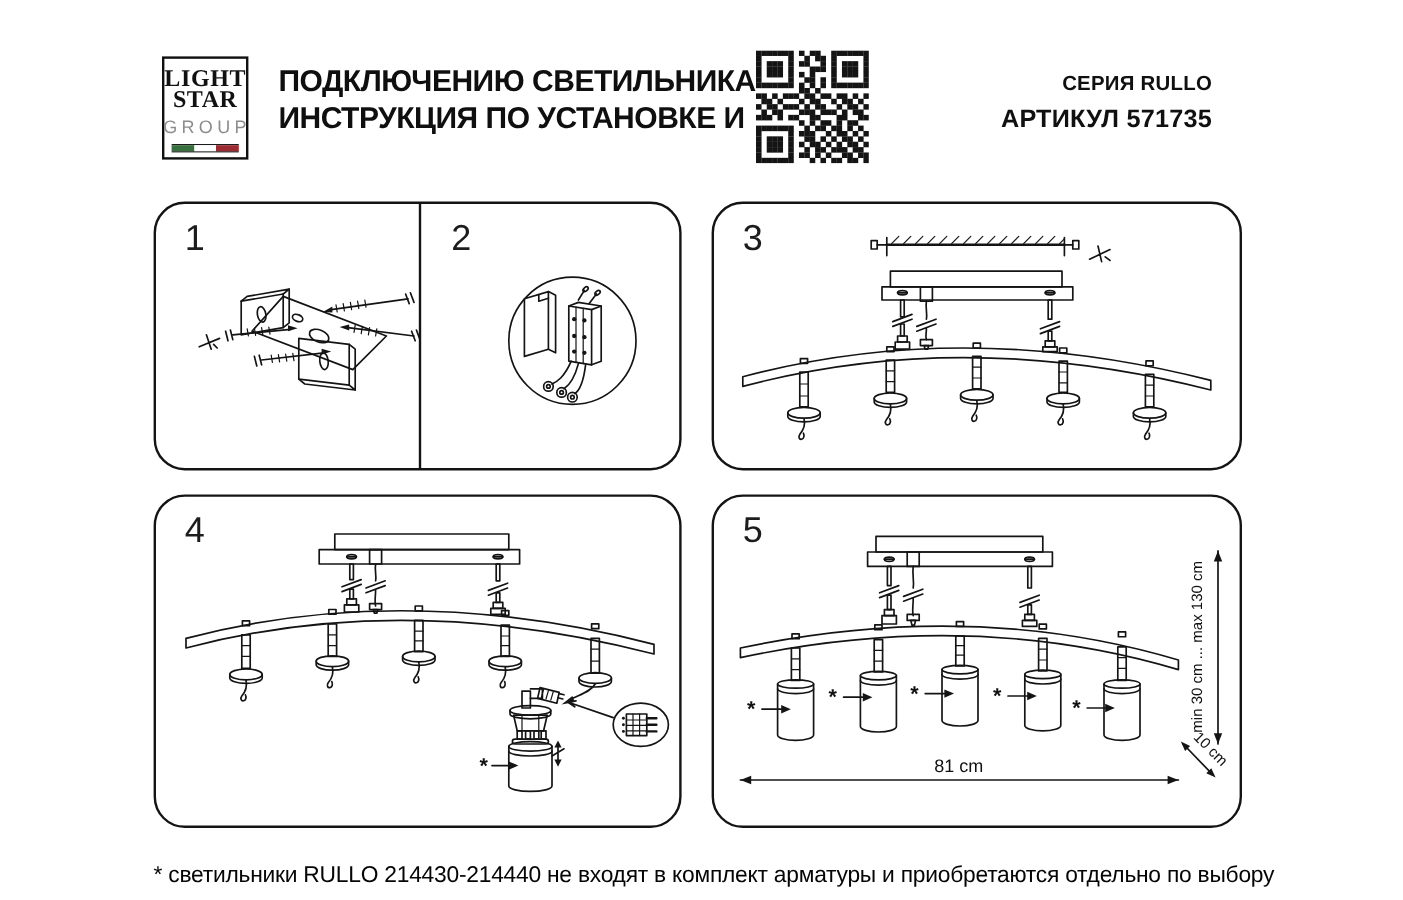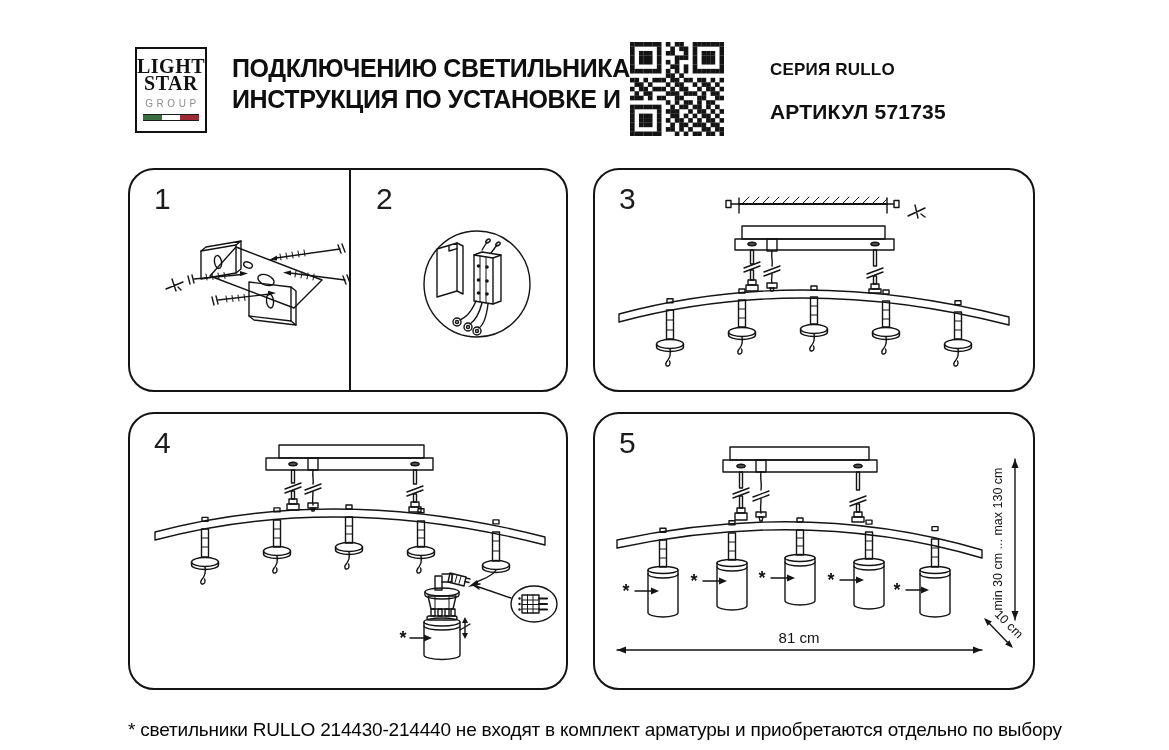--- a/index.html
+++ b/index.html
@@ -2,32 +2,32 @@
 <html><head>
 <meta charset="utf-8">
 <style>
   html,body{margin:0;padding:0;background:#fff;}
   .page{position:relative;width:1169px;height:750px;background:#ffffff;overflow:hidden;
         font-family:"Liberation Sans",sans-serif;color:#141414;}
   
   .logo{position:absolute;left:135px;top:47px;width:72px;height:86px;border:2px solid #101010;
         display:flex;flex-direction:column;align-items:center;justify-content:flex-start;box-sizing:border-box;padding-top:9px;}
   .logo-word{font-family:"Liberation Serif",serif;font-weight:700;font-size:20px;line-height:17px;letter-spacing:.5px;color:#111;}
-  .logo-group{font-size:10px;letter-spacing:3.6px;color:#8d8d8d;margin-top:6px;margin-left:3px;}
+  .logo-group{font-size:15px;letter-spacing:3.6px;color:#8d8d8d;margin-top:6px;margin-left:3px;}
   .logo-flag{width:56px;height:5px;margin-top:5px;border-top:1.6px solid #1b1b1b;border-bottom:1.6px solid #1b1b1b;display:flex;}
   .logo-flag span{flex:1;height:100%;}
   .flag-green{background:#39703f;}
   .flag-white{background:#ffffff;}
   .flag-red{background:#9c2b33;}
   .title{position:absolute;left:232px;top:53px;font-size:25px;font-weight:700;line-height:31px;
          letter-spacing:-.4px;color:#0f0f0f;}
   .qr{position:absolute;left:630px;top:42px;width:94px;height:94px;}
-  .series-block{position:absolute;left:770px;top:60px;width:240px;text-align:left;color:#101010;}
+  .series-block{position:absolute;left:770px;top:60px;width:240px;text-align:right;color:#101010;}
   .series-line{font-size:17px;font-weight:700;letter-spacing:.2px;}
-  .article-line{font-size:21px;font-weight:700;margin-top:20px;letter-spacing:.2px;}
+  .article-line{font-size:21px;font-weight:700;margin-top:8px;letter-spacing:.2px;}
   
   .panel{position:absolute;border:2px solid #141414;border-radius:26px;box-sizing:border-box;background:#fff;}
   #p12{left:128px;top:168px;width:440px;height:224px;}
   #p3 {left:593px;top:168px;width:442px;height:224px;}
   #p4 {left:128px;top:412px;width:440px;height:278px;}
   #p5 {left:593px;top:412px;width:442px;height:278px;}
   .pnum{position:absolute;left:24px;top:12px;font-size:30px;font-weight:400;color:#1c1c1c;}
   .pnum2{position:absolute;left:246px;top:12px;font-size:30px;font-weight:400;color:#1c1c1c;}
   .divider{position:absolute;left:219px;top:0;bottom:0;width:1.5px;background:#141414;}
   .panel svg{position:absolute;left:0;top:0;}

